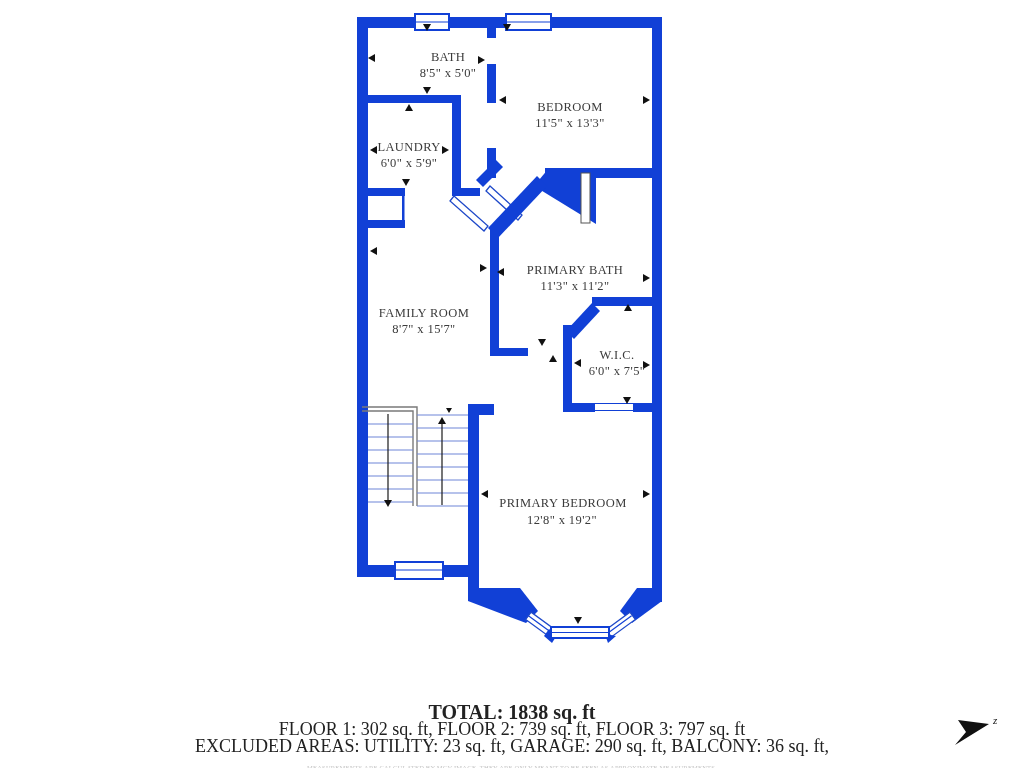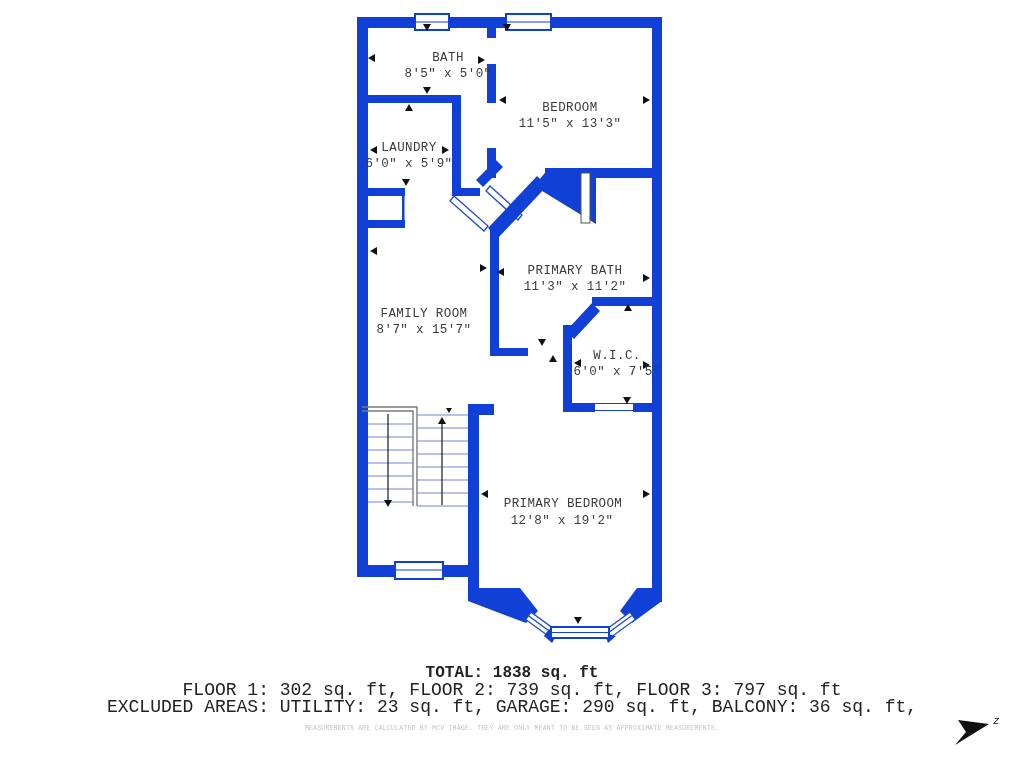--- a/index.html
+++ b/index.html
@@ -1,32 +1,32 @@
 <!DOCTYPE html>
 <html><head>
 <meta charset="utf-8">
 <style>
   html,body{margin:0;padding:0;background:#ffffff;}
   #canvas{position:relative;width:1024px;height:768px;background:#fff;overflow:hidden;
-          font-family:Liberation Mono, monospace;}
+          font-family:Liberation Serif, serif;}
   svg{position:absolute;left:0;top:0;}
   .wall{fill:#1140d6;}
   .win{fill:#ffffff;stroke:#1140d6;stroke-width:2;}
   .winline{stroke:#1140d6;stroke-width:1.2;}
   .doorleaf{fill:#ffffff;stroke:#1f49c9;stroke-width:1.3;}
   .rail{fill:none;stroke:#7a7a7a;stroke-width:1.4;}
   .tread{stroke:#6e86d8;stroke-width:1.1;}
   .stairarrow{stroke:#1a1a1a;stroke-width:1.2;}
   .marker{fill:#111111;}
   .roomname,.roomdims{fill:#3b3b3b;font-size:12.5px;letter-spacing:.4px;text-anchor:middle;}
   .slot{fill:#ffffff;stroke:#555;stroke-width:1;}
   .opening{fill:#ffffff;}
   .openedge{stroke:#1140d6;stroke-width:1.2;}
   #summary{position:absolute;left:0;top:664px;width:1024px;text-align:center;color:#222;}
-  #summary .total{font-size:16px;font-weight:bold;line-height:18px;}
+  #summary .total{font-size:20px;font-weight:bold;line-height:18px;margin-top:39px;}
   #summary .line{font-size:18px;line-height:17px;}
   #summary .disclaimer{font-size:6.5px;color:#c4c4c4;margin-top:9px;letter-spacing:.2px;}
   .compassz{fill:#111;font-size:11px;font-style:italic;}
 </style>
 </head>
 <body>
 
 <div id="canvas">
   <svg width="1024" height="768" viewBox="0 0 1024 768">
 

